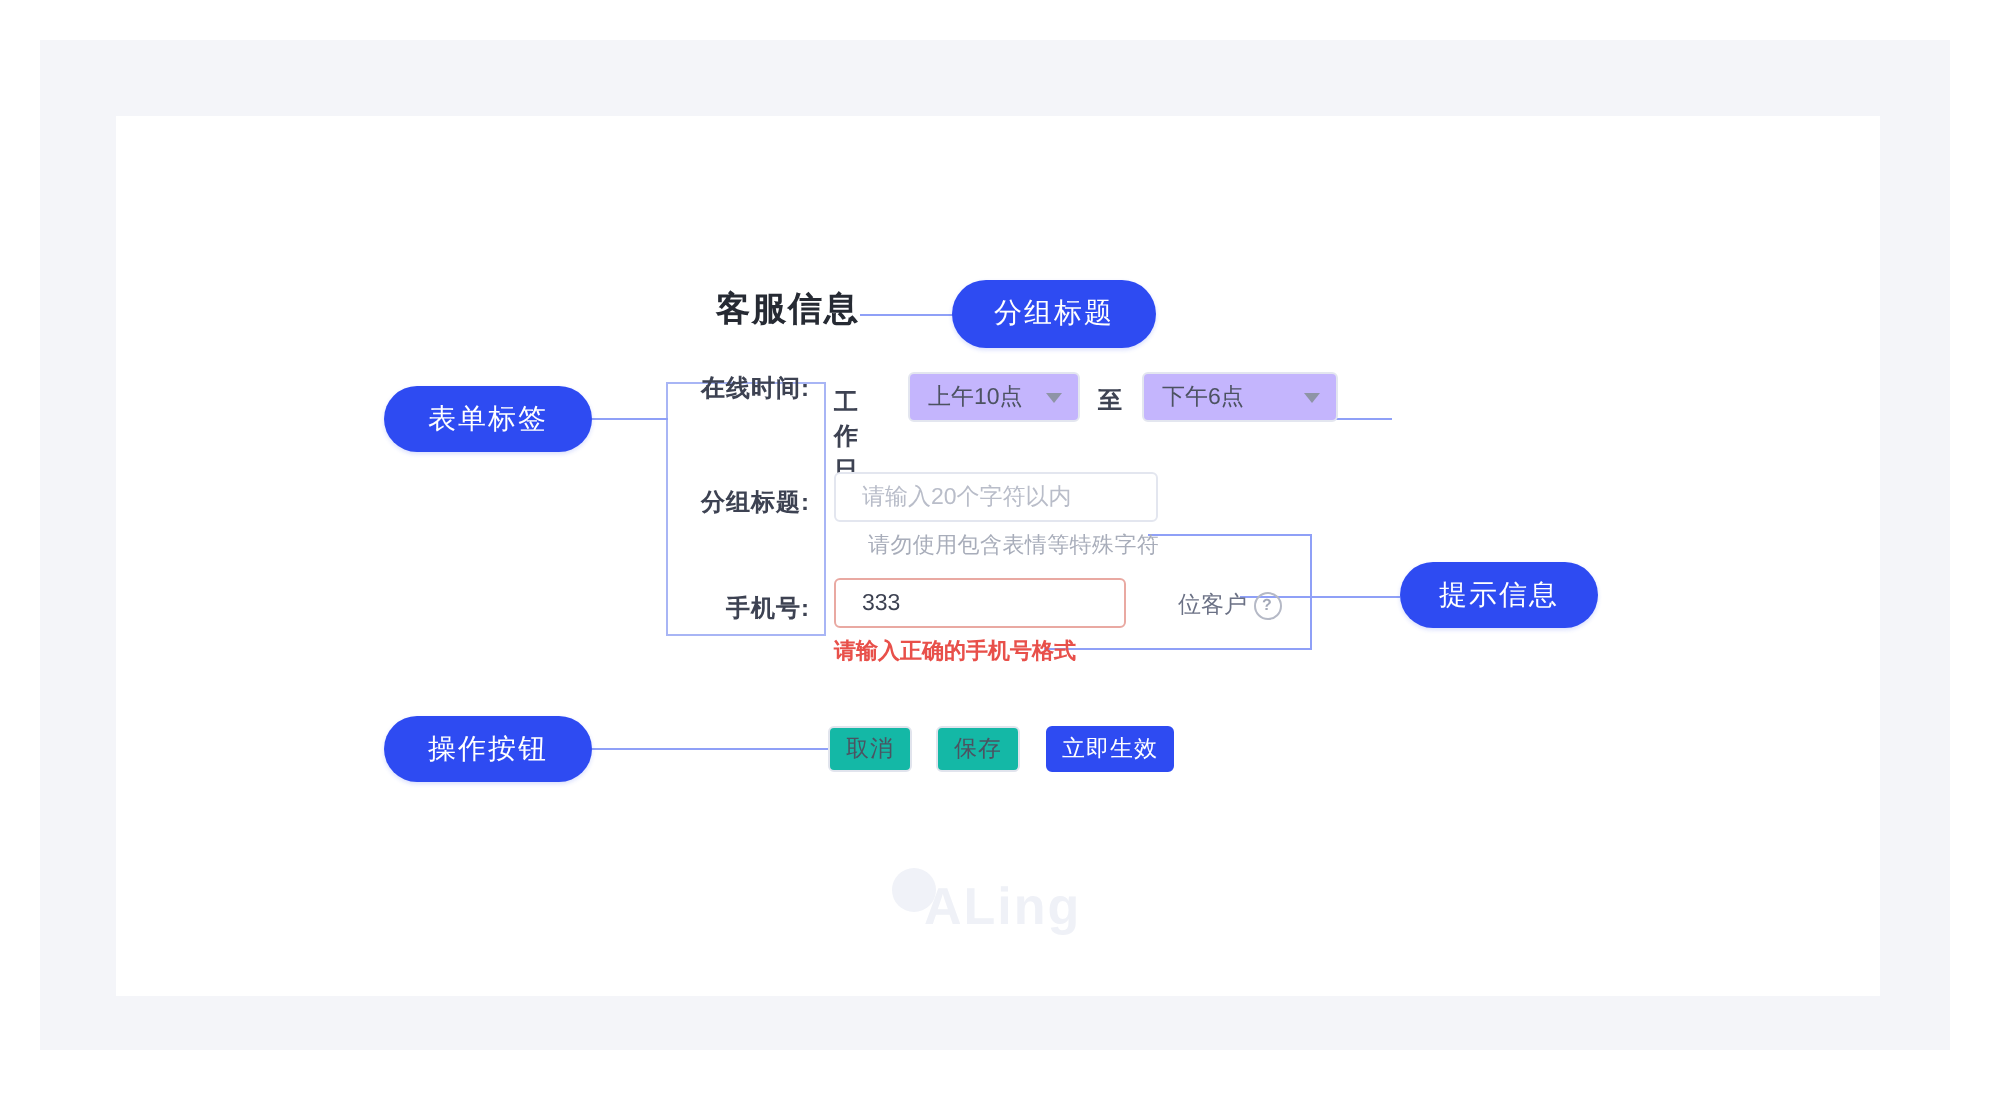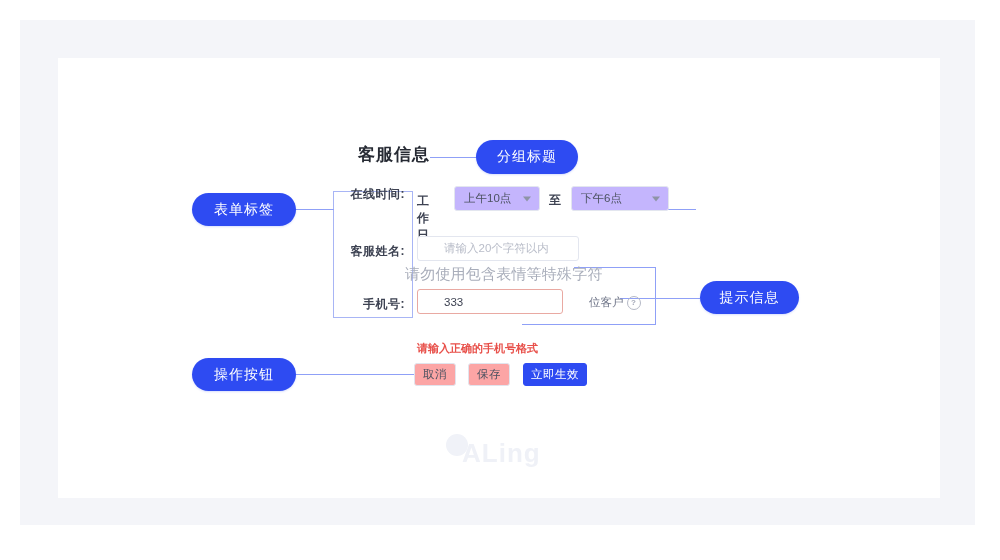--- a/index.html
+++ b/index.html
@@ -106,26 +106,26 @@
   #sel-end{left:238px;width:98px;}
 
   
   #row-name{position:absolute;left:0;top:50px;}
   #row-name .row-label{left:0;top:7px;}
   .input{
     position:absolute;height:25px;
     border:1px solid #e3e6ef;border-radius:3px;background:#fff;
     box-sizing:border-box;
     display:flex;align-items:center;
-    font-size:11.5px;padding-left:26px;
+    font-size:11.5px;padding-left:13px;
   }
   #input-name{left:84px;top:0;width:162px;color:#b9bdc9;}
   .help-text{
-    position:absolute;left:72px;top:29px;
-    font-size:15px;color:#a8adba;letter-spacing:.2px;white-space:nowrap;
+    position:absolute;left:101px;top:29px;
+    font-size:11px;color:#a8adba;letter-spacing:.2px;white-space:nowrap;
   }
 
   
   #row-phone{position:absolute;left:0;top:103px;}
   #row-phone .row-label{left:0;top:7px;}
   #input-phone{
     left:84px;top:0;width:146px;
     color:#3d4252;
     border:1px solid #e9a9a2;
   }
@@ -135,32 +135,32 @@
     display:flex;align-items:center;gap:3px;
   }
   .q-icon{
     display:inline-flex;align-items:center;justify-content:center;
     width:12px;height:12px;border-radius:50%;
     border:1px solid #b5b9c6;color:#a4a9b8;
     font-size:8px;line-height:1;font-weight:700;
   }
   .err-text{
     position:absolute;left:84px;top:29px;
-    font-size:11px;font-weight:700;color:#e8504a;white-space:nowrap;margin-top:23px;
+    font-size:11px;font-weight:700;color:#e8504a;white-space:nowrap;
   }
 
   
   .btn{
     position:absolute;top:363px;height:23px;
     border-radius:3px;
     display:flex;align-items:center;justify-content:center;
     font-size:11.5px;letter-spacing:.5px;
     box-sizing:border-box;cursor:pointer;
   }
-  .btn-default{background:#fca5a5;border:1px solid #e1e4ed;color:#4c5261;}
+  .btn-default{background:#14b8a6;border:1px solid #e1e4ed;color:#4c5261;}
   .btn-primary{background:#2e4bf2;border:1px solid #2e4bf2;color:#fff;}
   #btn-cancel{left:414px;width:42px;}
   #btn-save{left:468px;width:42px;}
   #btn-effect{left:523px;width:64px;}
 </style>
 </head>
 <body>
 
 <div id="root">
 
@@ -205,21 +205,21 @@
 
       <div class="to-word">至</div>
 
       <div class="select" id="sel-end">
         <span class="val">下午6点</span>
         <span class="caret"></span>
       </div>
     </div>
 
     <div class="row" id="row-name">
-      <div class="row-label">客服姓名:</div>
+      <div class="row-label">分组标题:</div>
       <div class="input" id="input-name">请输入20个字符以内</div>
       <div class="help-text">请勿使用包含表情等特殊字符</div>
     </div>
 
     <div class="row" id="row-phone">
       <div class="row-label">手机号:</div>
       <div class="input" id="input-phone">333</div>
       <div class="suffix">
         <span>位客户</span>
         <span class="q-icon">?</span>

